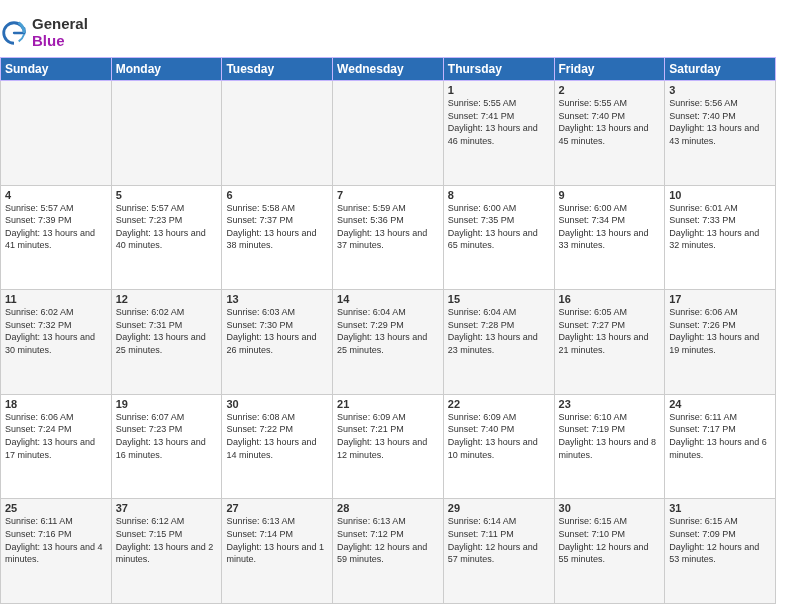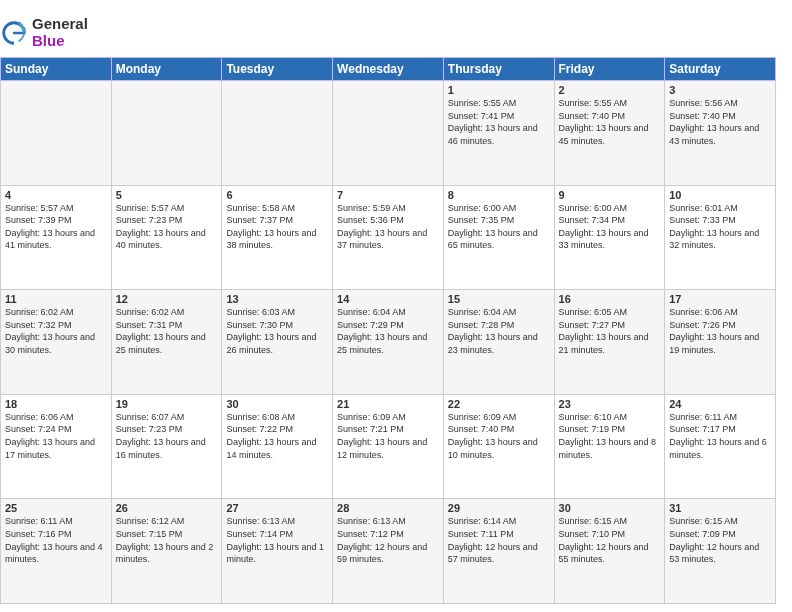--- a/index.html
+++ b/index.html
@@ -355,21 +355,21 @@
           <tr>
             <td>
         <span class="day-num">25</span>
         <div class="day-info">
           <span>Sunrise: 6:11 AM</span><br>
           <span>Sunset: 7:16 PM</span><br>
           <span>Daylight: 13 hours and 4 minutes.</span>
         </div>
       </td>
             <td>
-        <span class="day-num">26</span>
+        <span class="day-num">37</span>
         <div class="day-info">
           <span>Sunrise: 6:12 AM</span><br>
           <span>Sunset: 7:15 PM</span><br>
           <span>Daylight: 13 hours and 2 minutes.</span>
         </div>
       </td>
             <td>
         <span class="day-num">27</span>
         <div class="day-info">
           <span>Sunrise: 6:13 AM</span><br>

